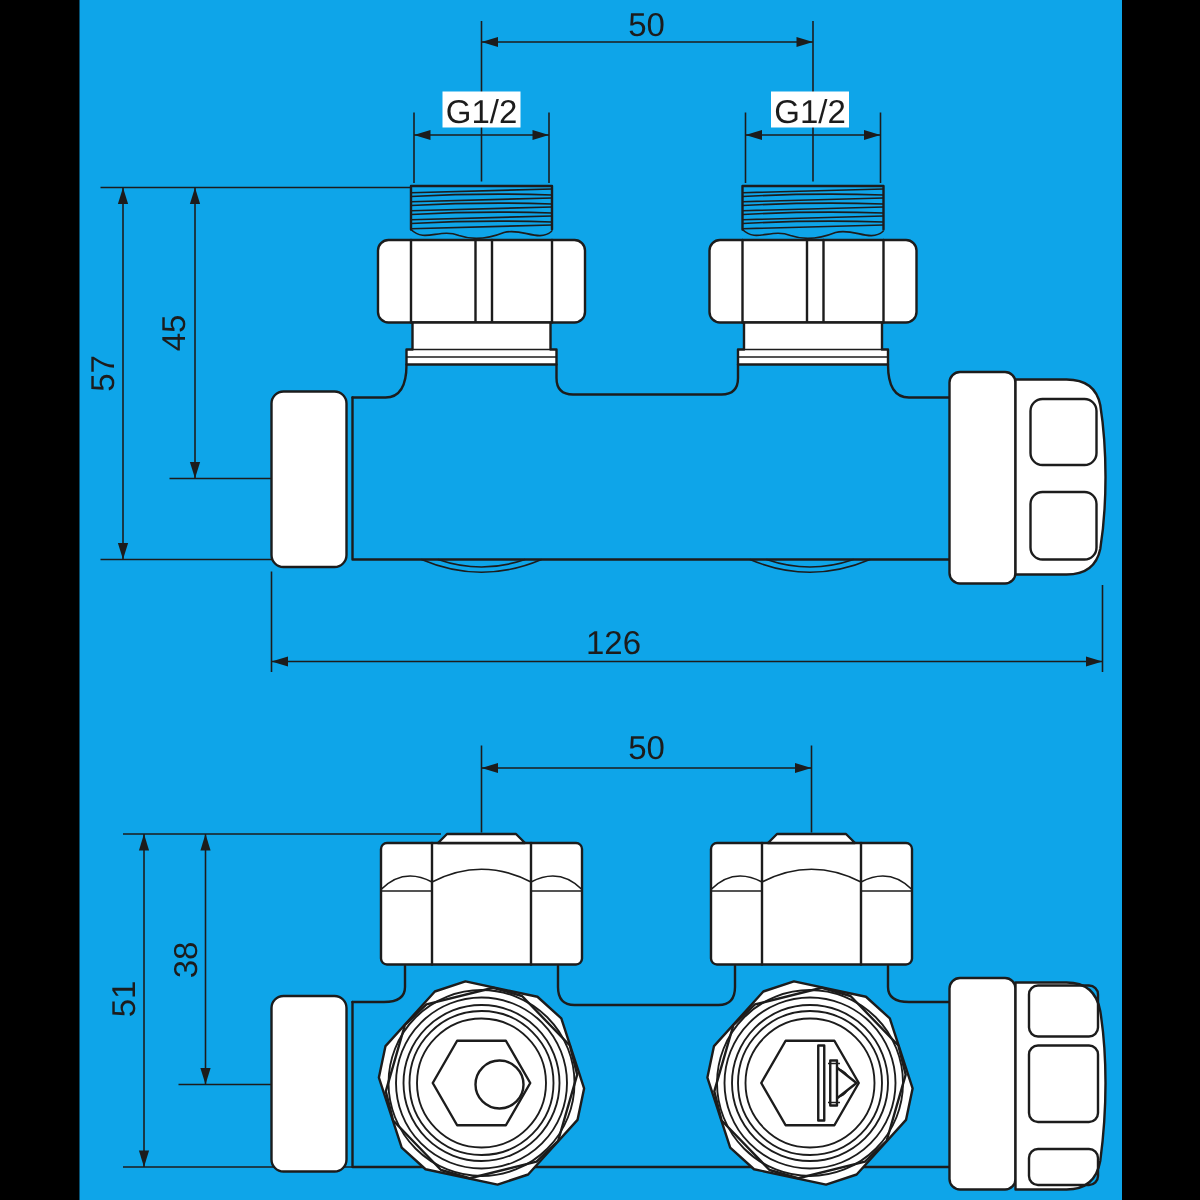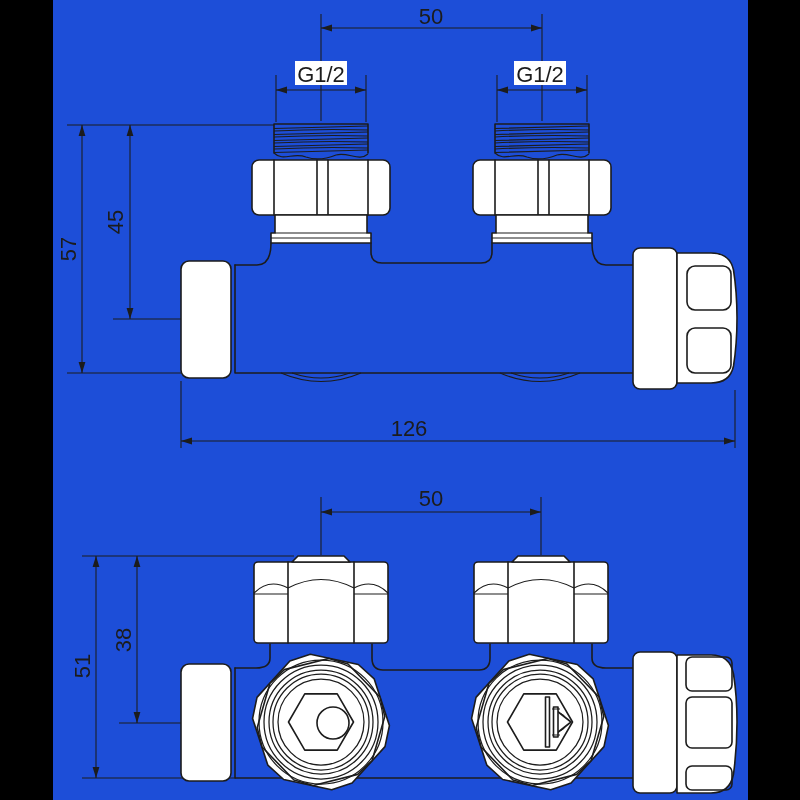--- a/index.html
+++ b/index.html
@@ -1,16 +1,16 @@
 <!DOCTYPE html>
 <html><head>
 <meta charset="utf-8">
 <style>
   html,body{margin:0;padding:0;background:#ffffff;}
-  .stage{position:relative;width:800px;height:800px;background:#1d4ed8;overflow:hidden;}
+  .stage{position:relative;width:800px;height:800px;background:#0ea5e9;overflow:hidden;}
   svg{display:block;}
   svg text{font-family:"Liberation Sans", sans-serif;fill:#1c1c1c;}
   .part{stroke:#1c1c1c;stroke-width:1.6;fill:none;stroke-linecap:round;stroke-linejoin:round;}
   .partw{stroke:#1c1c1c;stroke-width:1.6;fill:#ffffff;stroke-linejoin:round;}
   .thin{stroke:#1c1c1c;stroke-width:1.1;fill:none;}
   .ring{stroke:#1c1c1c;stroke-width:1.25;fill:none;}
   .dim{stroke:#1c1c1c;stroke-width:1.05;fill:none;}
   .arrow{fill:#1c1c1c;stroke:none;}
   .dimtxt{font-size:22px;}
 </style>

